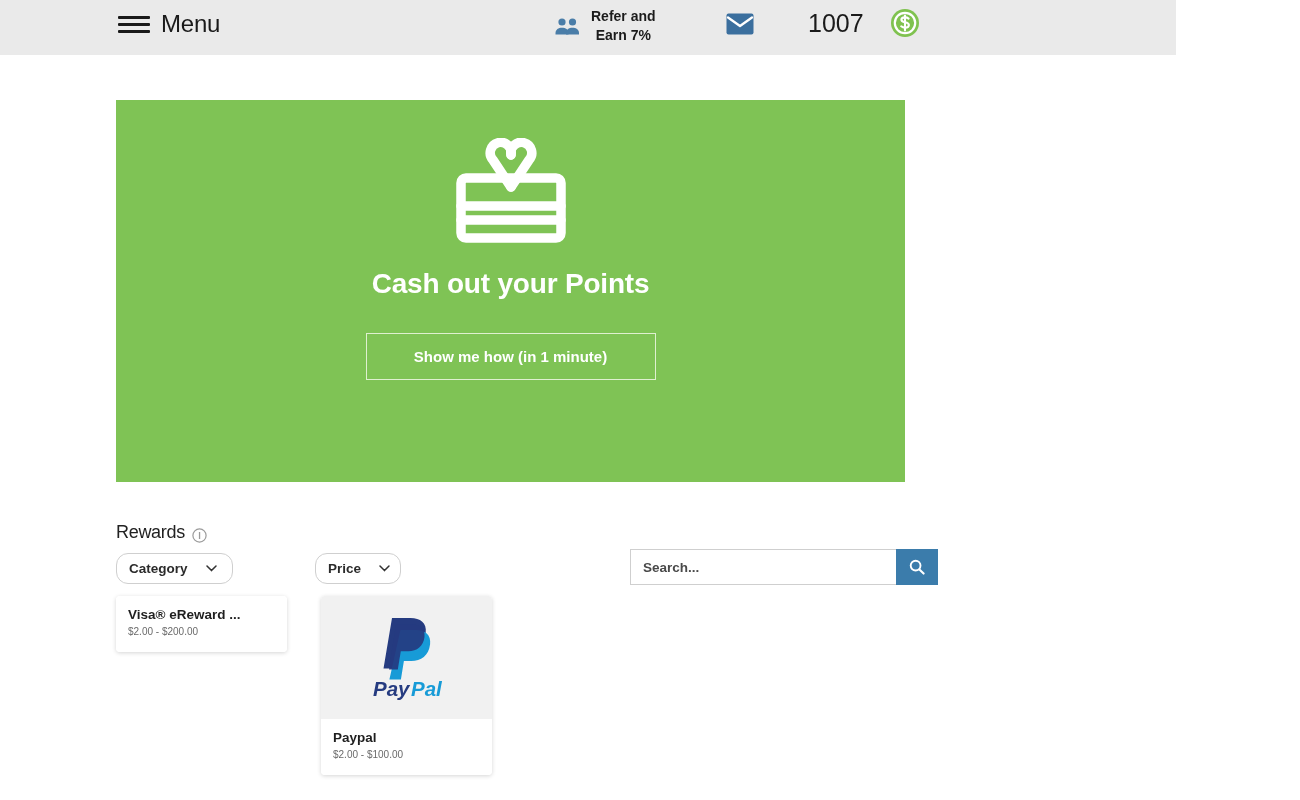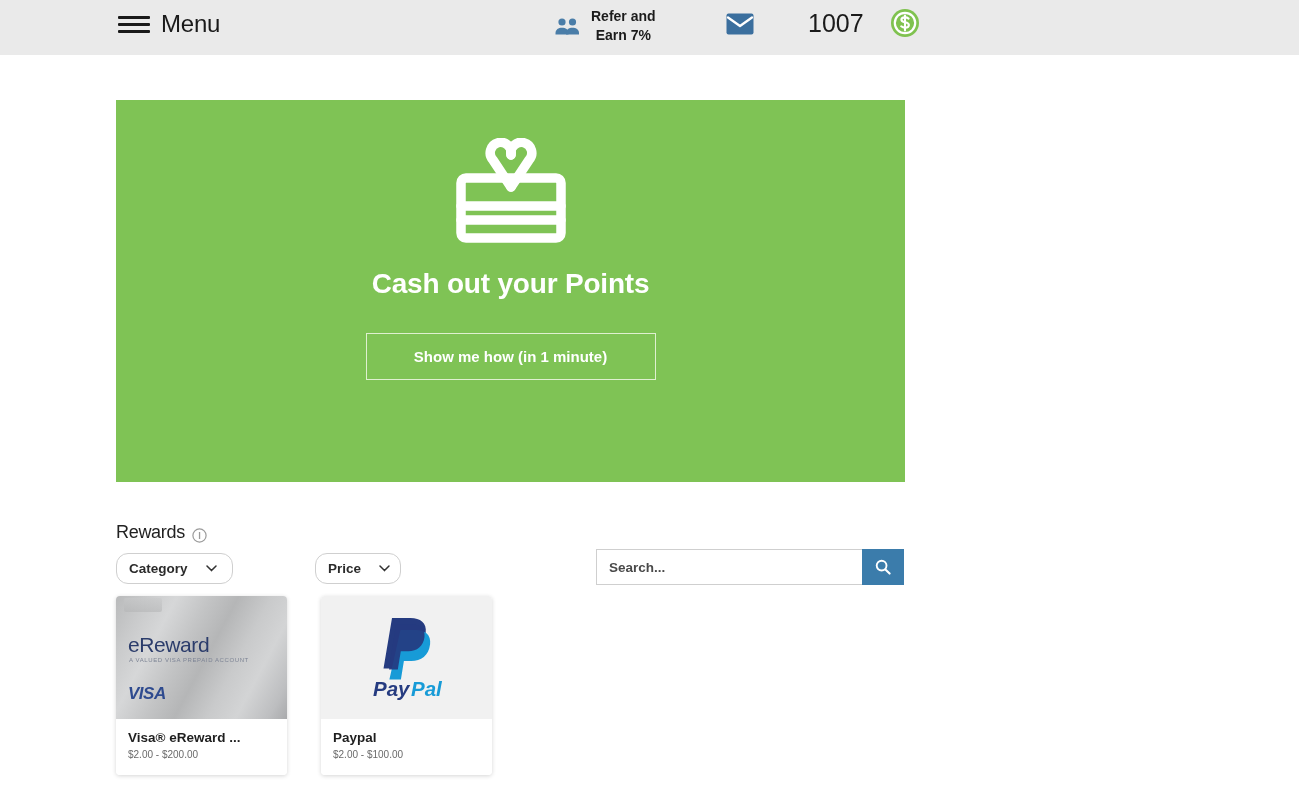--- a/index.html
+++ b/index.html
@@ -6,21 +6,21 @@
   html, body {
     width: 1300px; height: 800px;
     background: #ffffff;
     font-family: "Liberation Sans", sans-serif;
     overflow: hidden;
   }
 
   
   .header {
     position: absolute; top: 0; left: 0;
-    width: 1299px; height: 55px;
+    width: 1176px; height: 55px;
     background: #eaeaea;
   }
   .header-inner {
     position: absolute; top: 0; left: 0;
     width: 1056px; height: 52px;
     background: #eaeaea;
   }
 
   .menu-btn {
     position: absolute; left: 118px; top: 10px;
@@ -114,20 +114,21 @@
     display: flex; height: 36px;
   }
   .search-input {
     width: 266px; height: 36px;
     border: 1px solid #cfcfcf; border-right: none;
     background: #ffffff;
     padding: 0 12px;
     font-size: 13.5px; font-weight: bold;
     font-family: "Liberation Sans", sans-serif;
     color: #2b2b2b;
+    margin-left: 34px;
   }
   .search-input::placeholder { color: #4a4a4a; font-weight: bold; opacity: 1; }
   .search-btn {
     width: 42px; height: 36px;
     background: #3b7cab; border: 1px solid #3b7cab;
     display: flex; align-items: center; justify-content: center;
     cursor: pointer;
   }
   .search-icon { width: 16px; height: 16px; display: block; }
 
@@ -277,26 +278,20 @@
     <svg class="search-icon" viewBox="0 0 16 16">
       <circle cx="6.6" cy="6.6" r="4.9" fill="none" stroke="#ffffff" stroke-width="1.9"></circle>
       <path d="M10.4 10.4L14.6 14.6" stroke="#ffffff" stroke-width="2.1" stroke-linecap="round"></path>
     </svg>
   </div>
 </div>
 
 <div class="cards">
 
   <div class="card card-1">
-    <div class="card-img visa">
-      <div class="visa-chip"></div>
-      <div class="ereward-word">eReward</div>
-      <div class="ereward-sub">A VALUED VISA PREPAID ACCOUNT</div>
-      <div class="visa-logo">VISA</div>
-    </div>
     <div class="card-body">
       <div class="card-title">Visa® eReward ...</div>
       <div class="card-price">$2.00 - $200.00</div>
     </div>
   </div>
 
   <div class="card card-2">
     <div class="card-img paypal">
       <svg class="paypal-logo" viewBox="0 0 96 92">
         <path d="M33 6h18.5c9.8 0 16.5 5 15.2 14.6C65.2 32.4 57.3 38 47 38h-7.6l-3 18.5H24.5z" fill="#253b80"></path>

